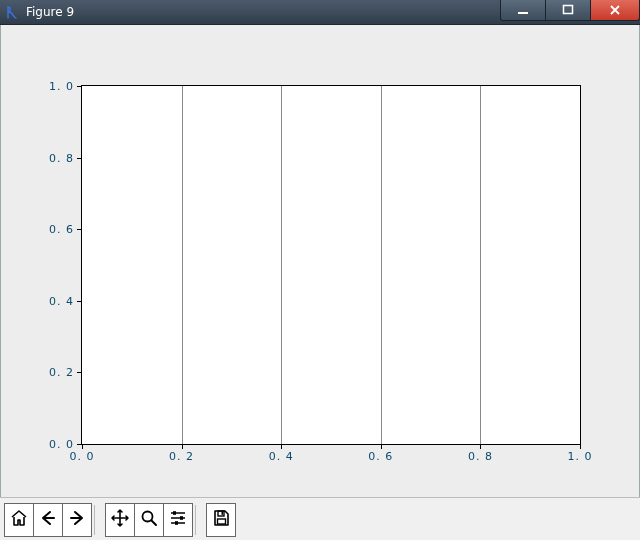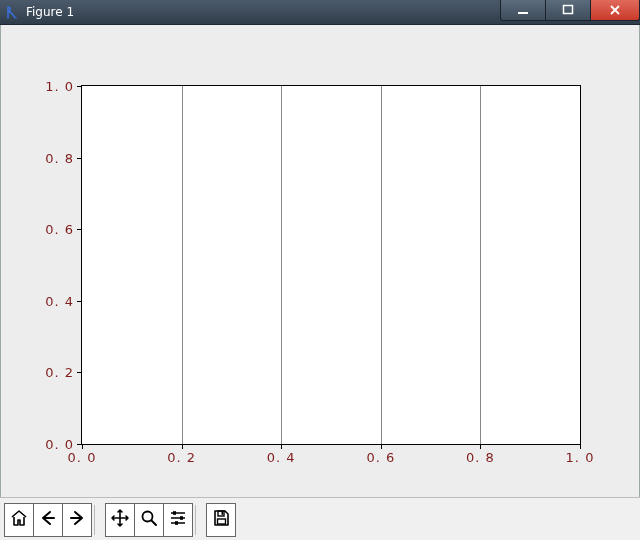--- a/index.html
+++ b/index.html
@@ -62,22 +62,22 @@
     background:#ffffff;
     border:1px solid #000;
     box-sizing:border-box;
   }
   .gridline-v {
     position:absolute; top:0; bottom:0; width:0;
     border-left:1px solid #888;
   }
   .tick-label-x, .tick-label-y {
     position:absolute;
-    font-size:13px;
-    color:#7f1d1d;
+    font-size:11px;
+    color:#0c4a6e;
     white-space:nowrap;
     letter-spacing:1px;
     text-align:center;
   }
   .tick-label-x { top:100%; margin-top:6px; transform:translateX(-50%);}
   .tick-label-y { right:100%; margin-right:8px; transform:translateY(-50%);}
   .tick-mark-x {
     position:absolute; top:100%; width:0; height:5px; border-left:1px solid #000;
   }
   .tick-mark-y {
@@ -112,21 +112,21 @@
 </style>
 </head>
 <body>
 
 <div class="titlebar">
   <span class="tk-icon">
     <svg width="14" height="14" viewBox="0 0 14 14">
       <path d="M3 13 C3 13 3 4 3 2 C6 2 6 6 3 7 M3 7 C7 6 9 13 11 13" stroke="#3a6fd8" stroke-width="1.6" fill="none" stroke-linecap="round"></path>
     </svg>
   </span>
-  <span class="title-text">Figure 1</span>
+  <span class="title-text">Figure 9</span>
   <div class="win-controls">
     <div class="win-btn min">
       <svg width="12" height="12">
           <rect x="1" y="8" width="10" height="2" fill="#fff"></rect>
         </svg>
     </div>
     <div class="win-btn max">
       <svg width="12" height="12">
           <rect x="1.5" y="1.5" width="9" height="8" fill="none" stroke="#fff" stroke-width="1.5"></rect>
         </svg>

